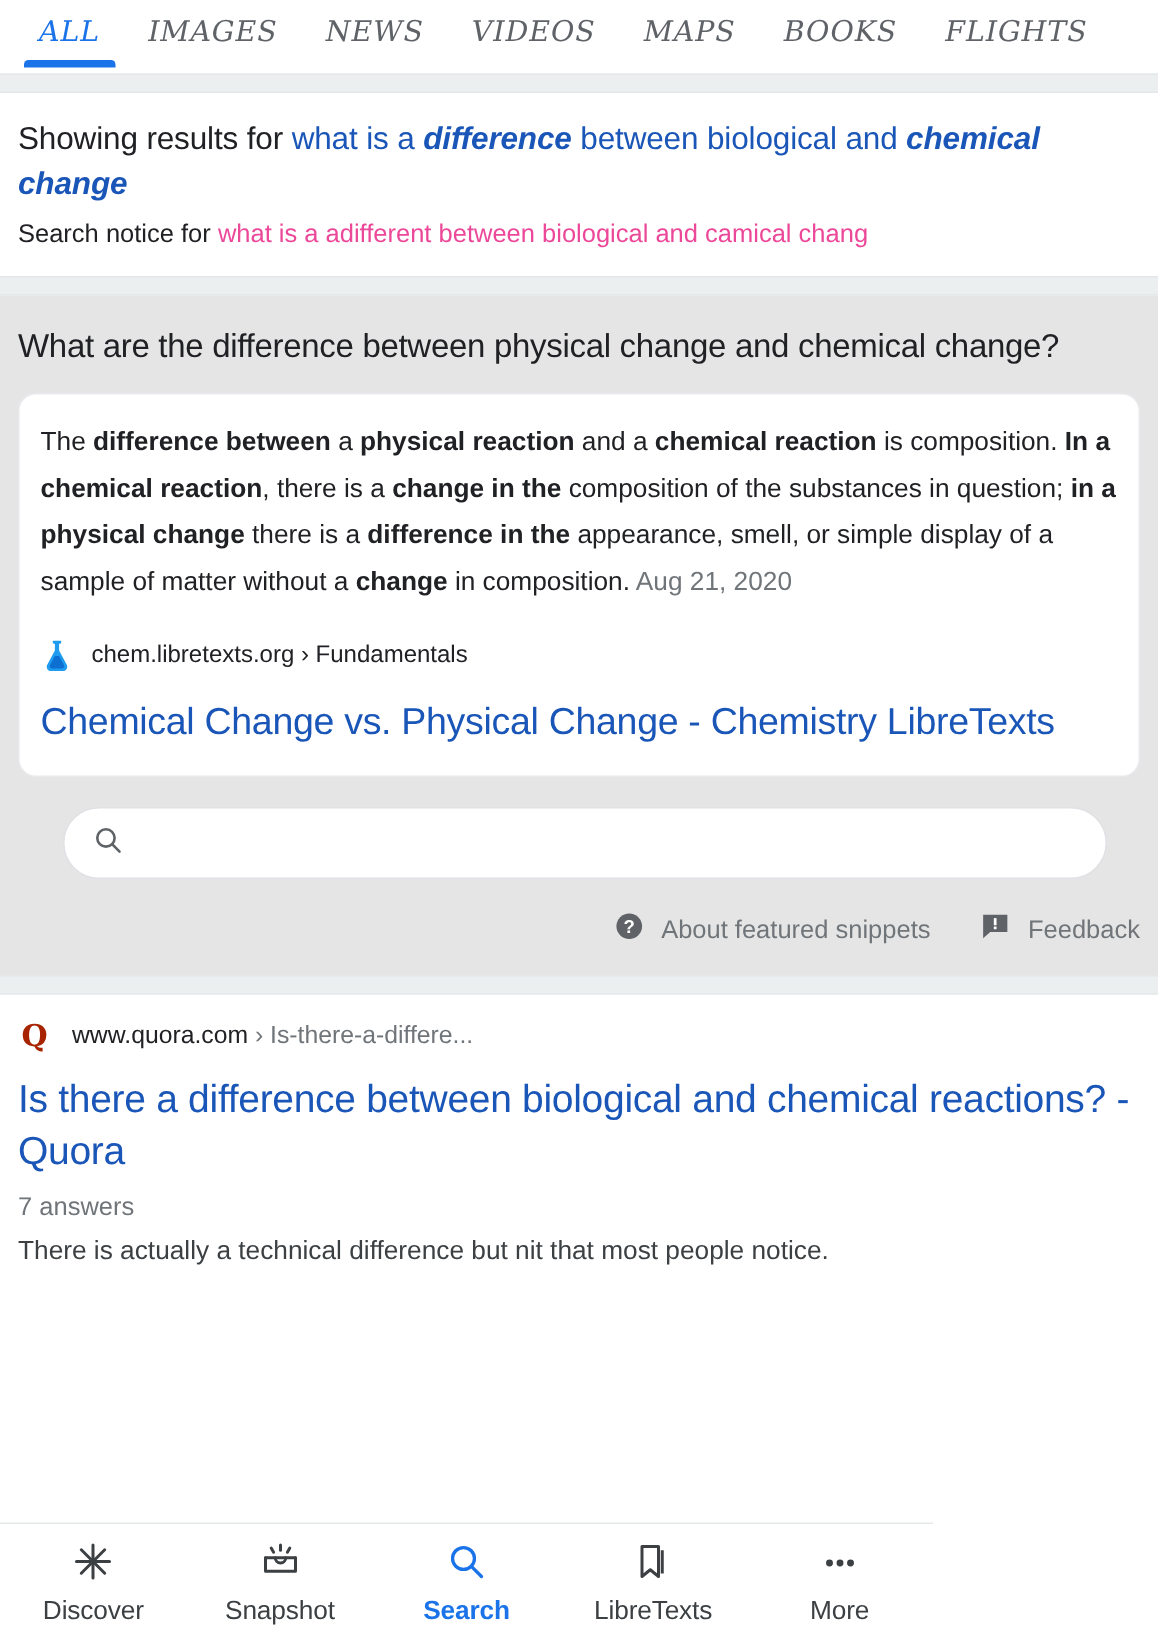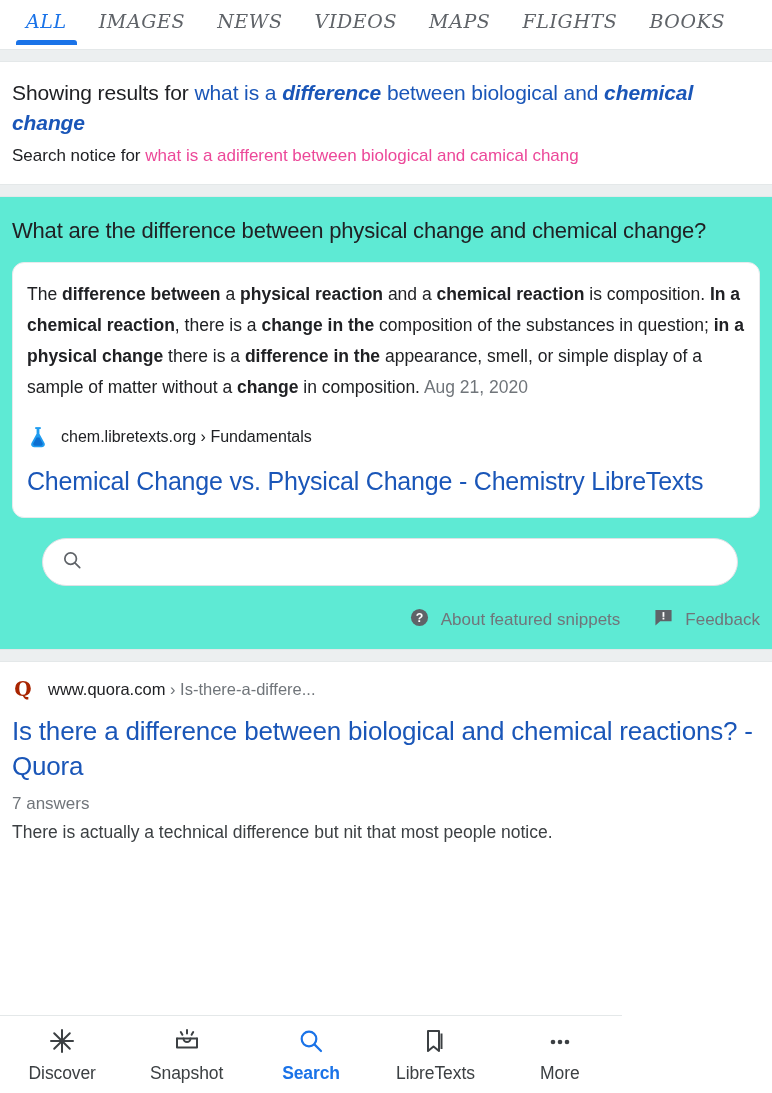--- a/index.html
+++ b/index.html
@@ -51,21 +51,21 @@
   .spell-line1 {
     font-size:21px; line-height:30px; color:#202124;
     letter-spacing:-0.1px;
   }
   .spell-line1 a { color:#1a56b8; text-decoration:none; }
   .spell-line1 a b { font-weight:bold; font-style:italic; }
   .spell-line2 { margin-top:6px; font-size:17px; line-height:24px; color:#202124; }
   .spell-line2 a { color:#ec4899; text-decoration:none; }
 
   
-  .fs { padding:18px 12px 0 12px; background:#5eead4; }
+  .fs { padding:18px 12px 0 12px; background:#e5e5e5; }
   .fs-question {
     font-size:22px; line-height:31px; color:#202124;
     letter-spacing:-0.2px;
   }
   .fs-card {
     margin-top:16px;
     border:1px solid #e8eaed;
     border-radius:12px;
     padding:16px 14px 16px 14px;
     background:#fff;
@@ -153,22 +153,22 @@
 <body>
 
 <div class="page">
 
   <div class="tabbar">
     <div class="tab active">ALL</div>
     <div class="tab">IMAGES</div>
     <div class="tab">NEWS</div>
     <div class="tab">VIDEOS</div>
     <div class="tab">MAPS</div>
+    <div class="tab">BOOKS</div>
     <div class="tab">FLIGHTS</div>
-    <div class="tab">BOOKS</div>
   </div>
 
   <div class="sep"></div>
 
   <div class="spell">
     <div class="spell-line1"><span>Showing results for </span><a href="#"><span>what is a </span><b>difference</b><span> between biological and </span><b>chemical change</b></a></div>
     <div class="spell-line2"><span>Search notice for </span><a href="#">what is a adifferent between biological and camical chang</a></div>
   </div>
 
   <div class="sep"></div>

